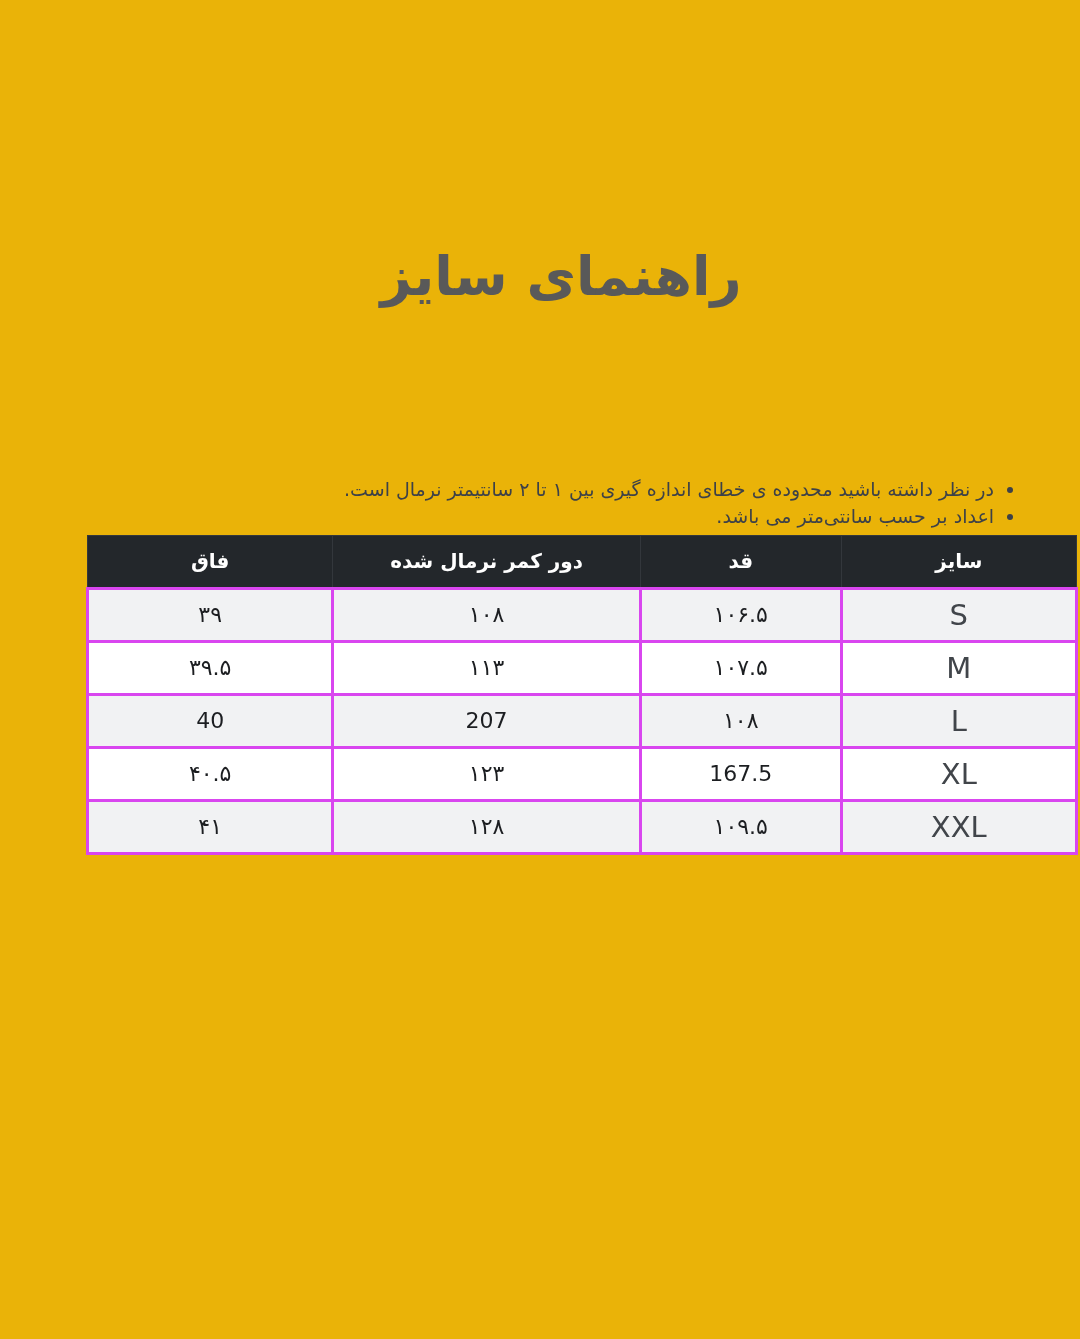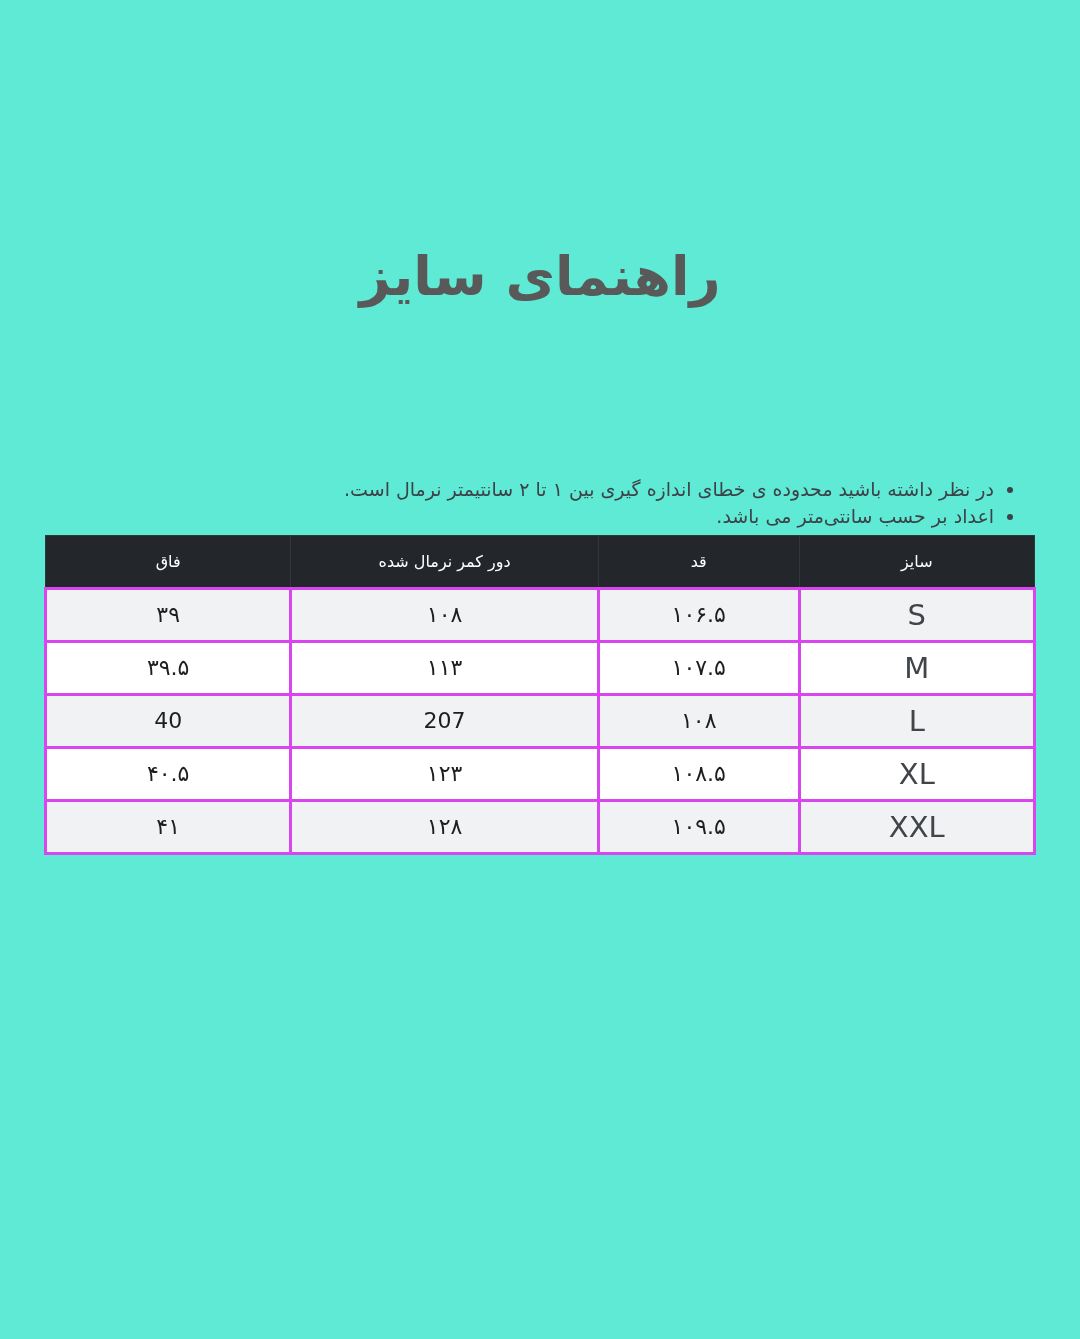--- a/index.html
+++ b/index.html
@@ -6,22 +6,23 @@
   html, body {
     margin: 0;
     padding: 0;
     background: #ffffff;
     font-family: "DejaVu Sans", sans-serif;
   }
   .page {
     position: relative;
     width: 1080px;
     height: 1339px;
-    background: #5eead4;
+    background: #eab308;
     overflow: hidden;
+    padding-left: 42px;
   }
   .title {
     margin: 245px 0 0 0;
     text-align: center;
     font-size: 54px;
     line-height: 1.2;
     font-weight: 700;
     color: #595959;
   }
   .notes {
@@ -38,22 +39,22 @@
   .size-table {
     direction: rtl;
     width: 992px;
     margin: 5px 44px 0 44px;
     border-collapse: collapse;
     table-layout: fixed;
   }
   .size-table thead th {
     background: #23272b;
     color: #ffffff;
-    font-size: 16px;
-    font-weight: 400;
+    font-size: 20px;
+    font-weight: 700;
     height: 53px;
     text-align: center;
     vertical-align: middle;
     border: 1px solid #33373c;
   }
   .size-table tbody td {
     height: 53px;
     text-align: center;
     vertical-align: middle;
     font-size: 22px;
@@ -111,21 +112,21 @@
           <td class="cell-rise">۳۹.۵</td>
         </tr>
         <tr class="alt">
           <td class="cell-size">L</td>
           <td class="cell-height">۱۰۸</td>
           <td class="cell-stretched_waist">207</td>
           <td class="cell-rise">40</td>
         </tr>
         <tr>
           <td class="cell-size">XL</td>
-          <td class="cell-height">۱۰۸.۵</td>
+          <td class="cell-height">167.5</td>
           <td class="cell-stretched_waist">۱۲۳</td>
           <td class="cell-rise">۴۰.۵</td>
         </tr>
         <tr class="alt">
           <td class="cell-size">XXL</td>
           <td class="cell-height">۱۰۹.۵</td>
           <td class="cell-stretched_waist">۱۲۸</td>
           <td class="cell-rise">۴۱</td>
         </tr>
       </tbody>

